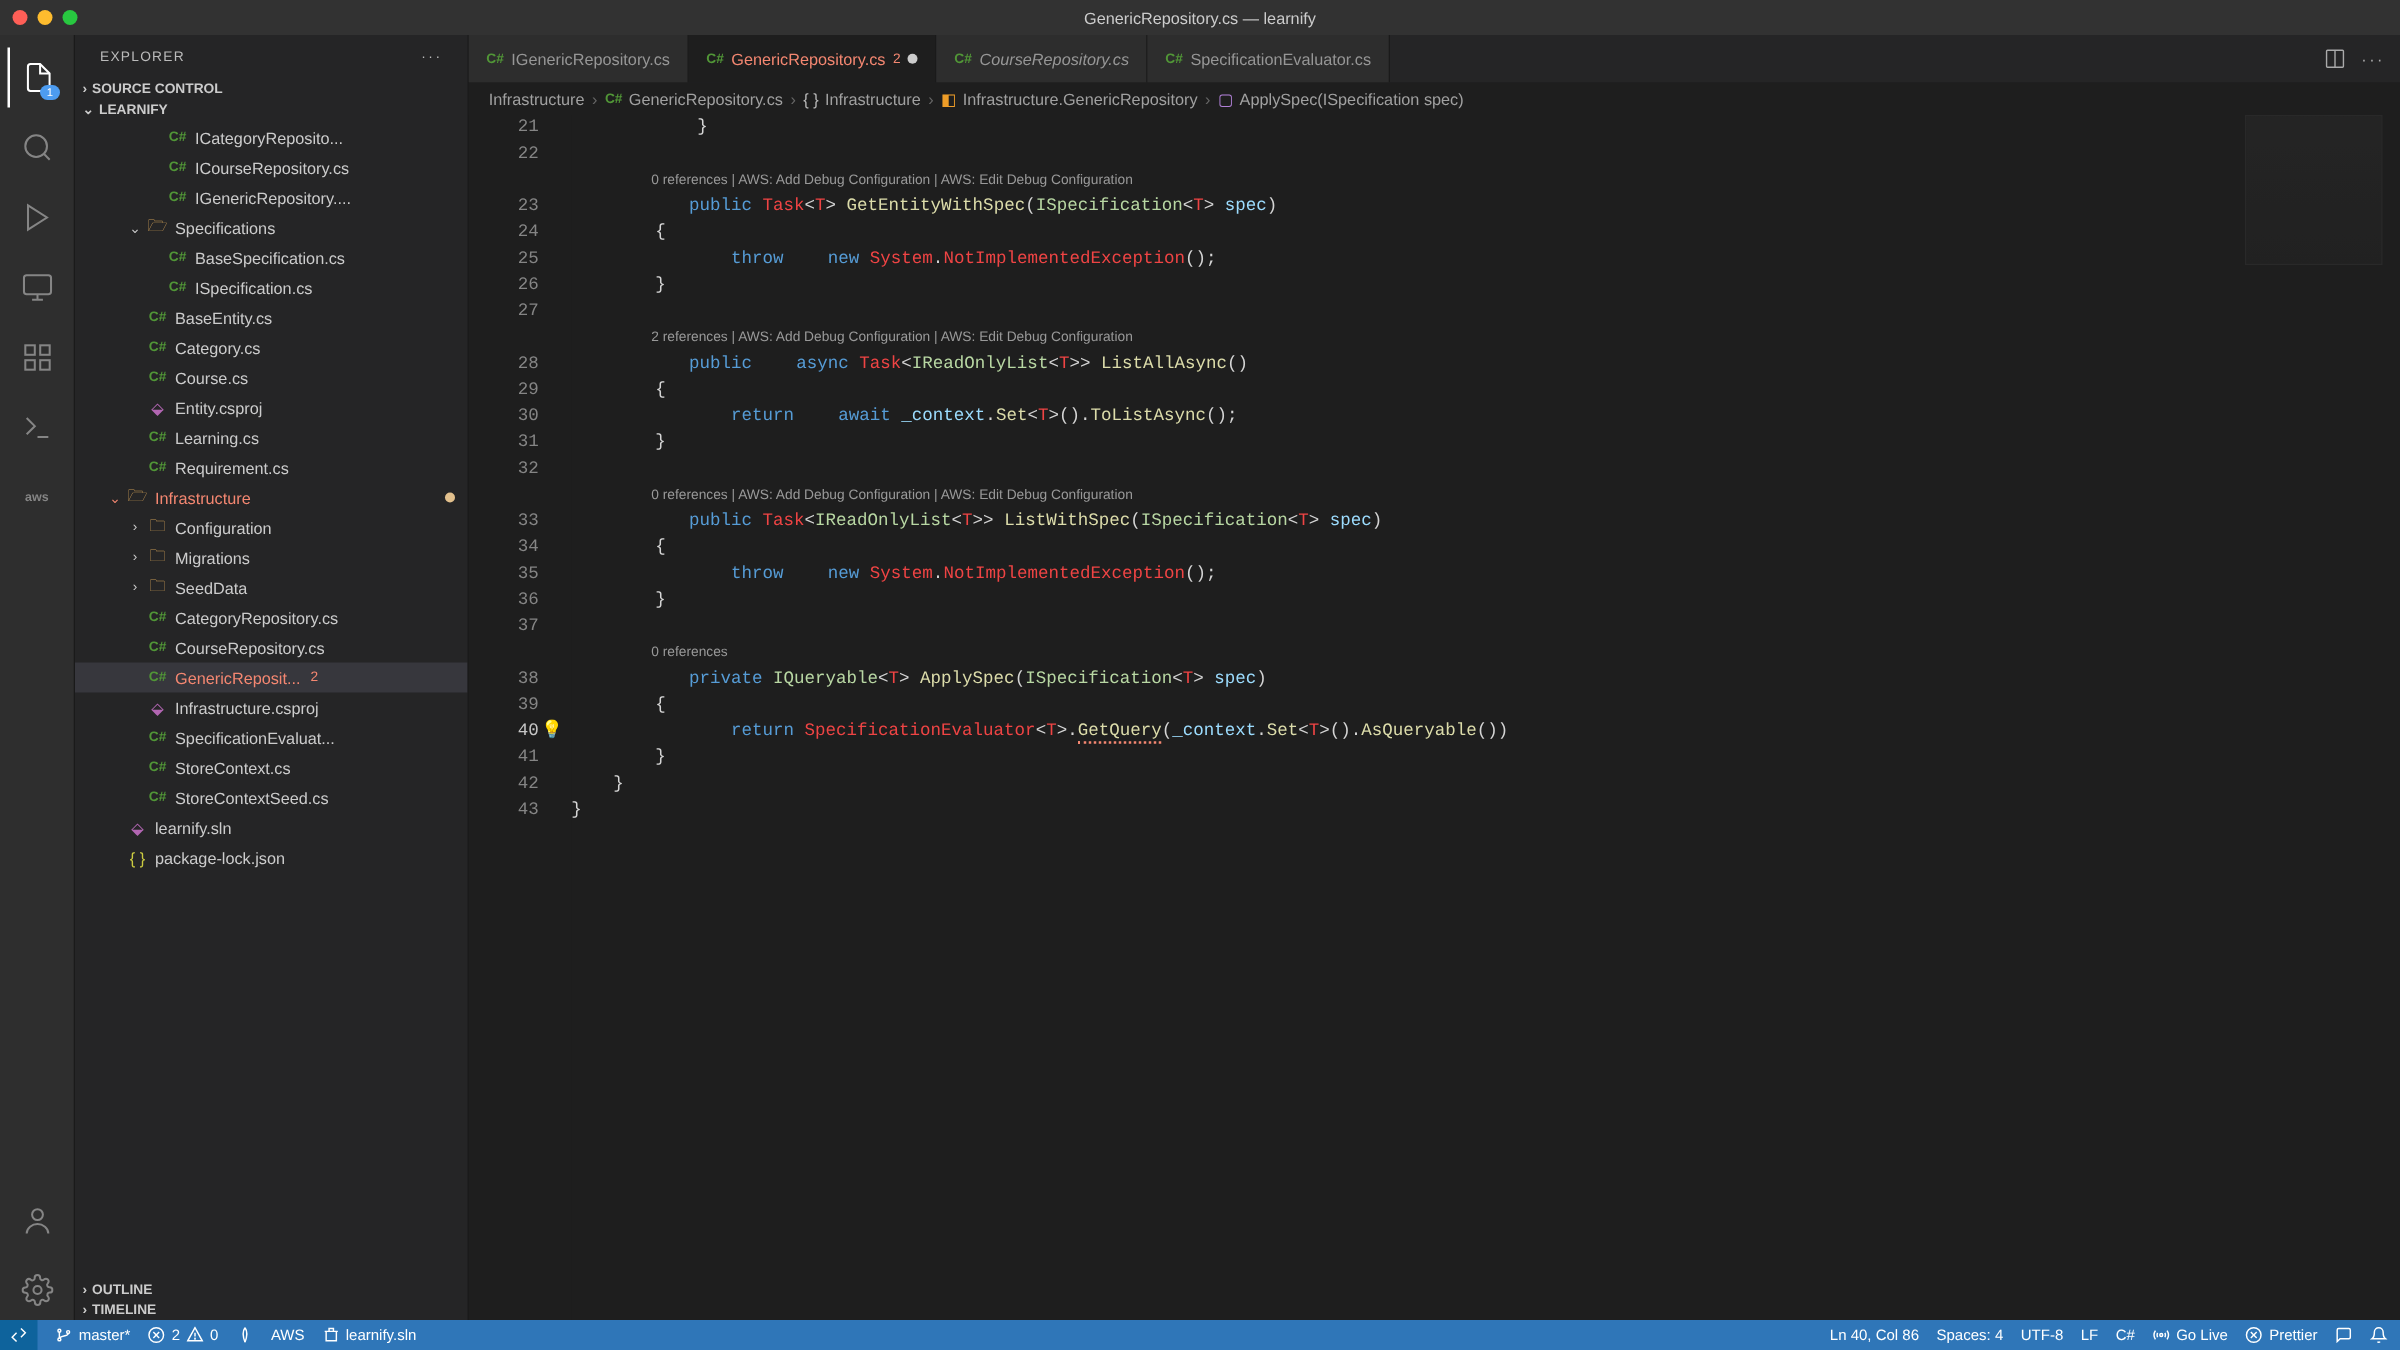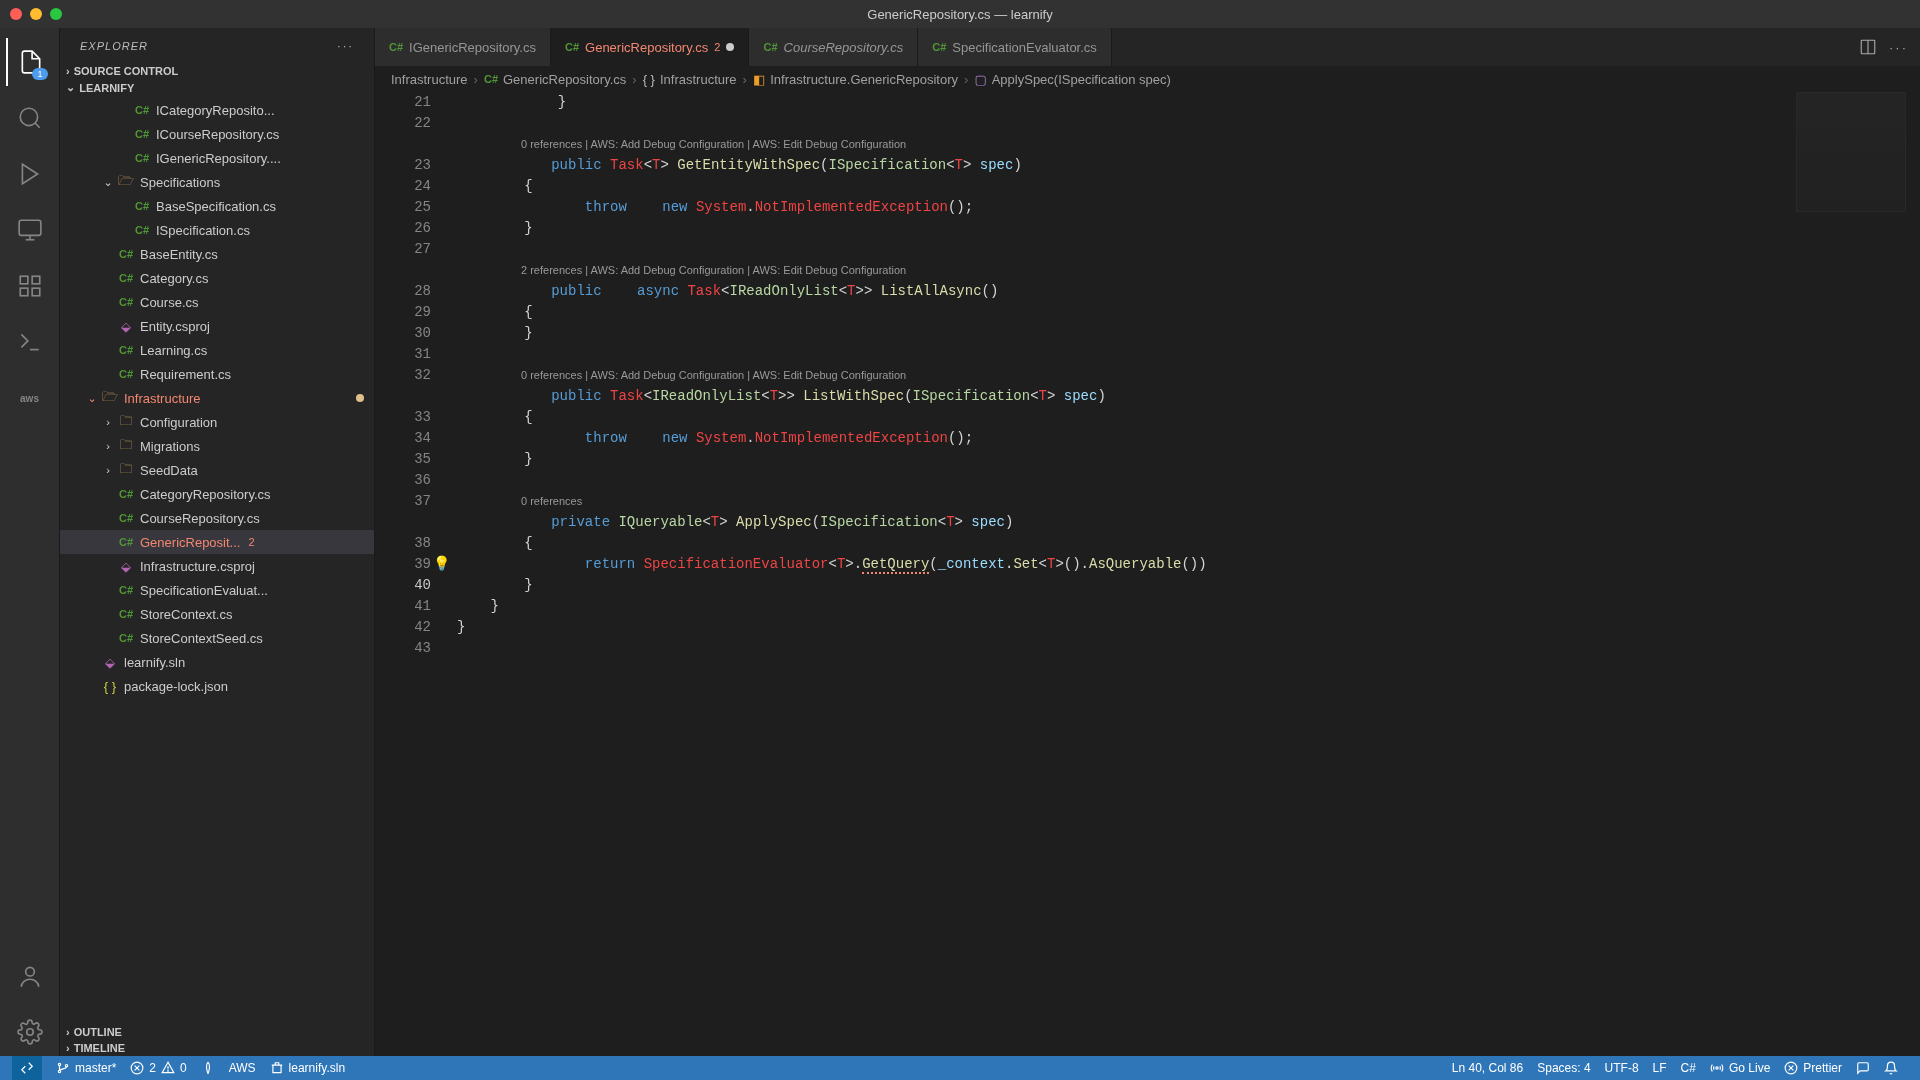--- a/index.html
+++ b/index.html
@@ -88,21 +88,20 @@
 }
 .sidebar-header {
   height: 35px;
   display: flex;
   align-items: center;
   justify-content: space-between;
   padding: 0 20px;
   font-size: 11px;
   letter-spacing: 1px;
   color: #bbbbbb;
-  font-style: italic;
 }
 .sidebar-section-header {
   display: flex;
   align-items: center;
   padding: 2px 6px;
   font-size: 11px;
   font-weight: 700;
   color: #cccccc;
   cursor: pointer;
 }
@@ -250,21 +249,21 @@
 
 .status-bar {
   height: 24px;
   background: #2d6ca2;
   background: #2f7ebf;
   background: #205e9e;
   display: flex;
   align-items: center;
   color: #ffffff;
   font-size: 12px;
-  padding: 0 22px;
+  padding: 0 10px;
   gap: 14px;
 }
 .status-bar {
   background: #3279b7;
 }
 .status-bar {
   background: #1f6fb5;
 }
 .status-bar { background: #2f74b5; }
 .status-bar { background: #2871b8; }
@@ -591,20 +590,21 @@
           <div class="code-line"></div>
           <div class="codelens" style="padding-left: 64px;">0 references | AWS: Add Debug Configuration | AWS: Edit Debug Configuration</div>
           <div class="code-line">        <span class="kw">public</span> <span class="type">Task</span><span class="punct">&lt;</span><span class="type">T</span><span class="punct">&gt;</span> <span class="method">GetEntityWithSpec</span><span class="punct">(</span><span class="iface">ISpecification</span><span class="punct">&lt;</span><span class="type">T</span><span class="punct">&gt;</span> <span class="var">spec</span><span class="punct">)</span></div>
           <div class="code-line">        <span class="punct">{</span></div>
           <div class="code-line">            <span class="kw">throw</span> <span class="kw">new</span> <span class="type">System</span><span class="punct">.</span><span class="type">NotImplementedException</span><span class="punct">();</span></div>
           <div class="code-line">        <span class="punct">}</span></div>
           <div class="code-line"></div>
           <div class="codelens" style="padding-left: 64px;">2 references | AWS: Add Debug Configuration | AWS: Edit Debug Configuration</div>
           <div class="code-line">        <span class="kw">public</span> <span class="kw">async</span> <span class="type">Task</span><span class="punct">&lt;</span><span class="iface">IReadOnlyList</span><span class="punct">&lt;</span><span class="type">T</span><span class="punct">&gt;&gt;</span> <span class="method">ListAllAsync</span><span class="punct">()</span></div>
           <div class="code-line">        <span class="punct">{</span></div>
+          <div class="code-line">            <span class="kw">return</span> <span class="kw">await</span> <span class="var">_context</span><span class="punct">.</span><span class="method">Set</span><span class="punct">&lt;</span><span class="type">T</span><span class="punct">&gt;().</span><span class="method">ToListAsync</span><span class="punct">();</span></div>
           <div class="code-line">        <span class="punct">}</span></div>
           <div class="code-line"></div>
           <div class="codelens" style="padding-left: 64px;">0 references | AWS: Add Debug Configuration | AWS: Edit Debug Configuration</div>
           <div class="code-line">        <span class="kw">public</span> <span class="type">Task</span><span class="punct">&lt;</span><span class="iface">IReadOnlyList</span><span class="punct">&lt;</span><span class="type">T</span><span class="punct">&gt;&gt;</span> <span class="method">ListWithSpec</span><span class="punct">(</span><span class="iface">ISpecification</span><span class="punct">&lt;</span><span class="type">T</span><span class="punct">&gt;</span> <span class="var">spec</span><span class="punct">)</span></div>
           <div class="code-line">        <span class="punct">{</span></div>
           <div class="code-line">            <span class="kw">throw</span> <span class="kw">new</span> <span class="type">System</span><span class="punct">.</span><span class="type">NotImplementedException</span><span class="punct">();</span></div>
           <div class="code-line">        <span class="punct">}</span></div>
           <div class="code-line"></div>
           <div class="codelens" style="padding-left: 64px;">0 references</div>
           <div class="code-line">        <span class="kw">private</span> <span class="iface">IQueryable</span><span class="punct">&lt;</span><span class="type">T</span><span class="punct">&gt;</span> <span class="method">ApplySpec</span><span class="punct">(</span><span class="iface">ISpecification</span><span class="punct">&lt;</span><span class="type">T</span><span class="punct">&gt;</span> <span class="var">spec</span><span class="punct">)</span></div>

